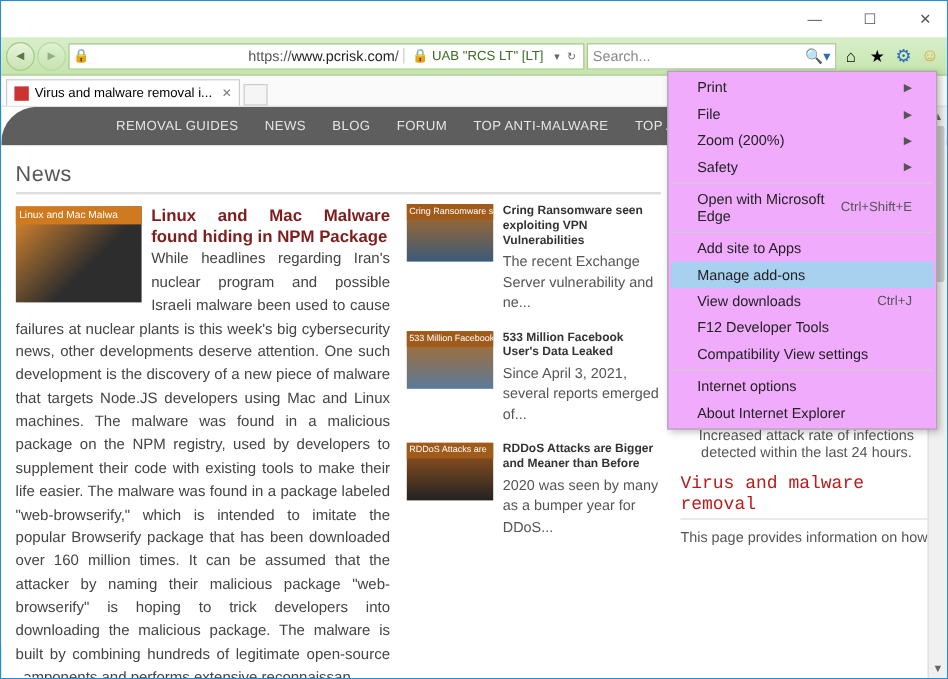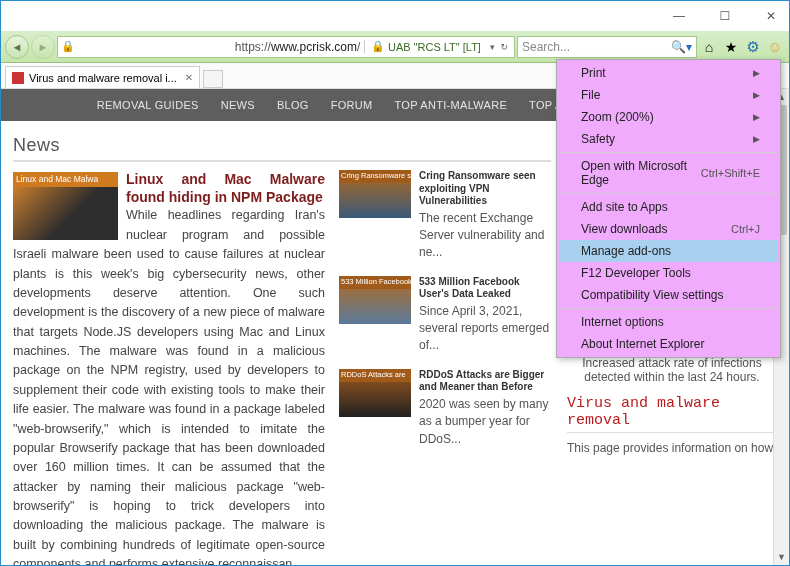--- a/index.html
+++ b/index.html
@@ -7,37 +7,37 @@
 .titlebar { height: 30px; background: #fff; display: flex; justify-content: flex-end; align-items: center; padding-right: 4px; gap: 18px; }
 .tb-btn { width: 28px; height: 22px; display: flex; align-items: center; justify-content: center; font-size: 12px; color: #555; }
 .toolbar { height: 32px; background: linear-gradient(#d8eecb, #c5e5ab); display: flex; align-items: center; gap: 2px; padding: 0 4px; border-bottom: 1px solid #9ac07f; position: relative; }
 .nav-btn { width: 24px; height: 24px; border-radius: 50%; background: linear-gradient(#e8f3dd,#c9e3b3); border: 1px solid #a3c88a; display: flex; align-items: center; justify-content: center; font-size: 11px; color: #5a7a45; }
 .addr { flex: 1; display: flex; align-items: center; background: #fff; border: 1px solid #a3c88a; height: 22px; border-radius: 1px; font-size: 12px; padding: 0 3px; }
 .lock { color: #658b4a; font-size: 11px; margin-right: 3px; }
 .url { flex: 1; color: #555; font-size: 12px; text-align: right; }
 .url .h { color: #222; }
 .cert { color: #3a6a22; font-size: 11px; padding: 0 6px; border-left: 1px solid #ccc; margin-left: 4px; display:flex; align-items:center; gap:3px;}
 .drp { color: #666; font-size: 9px; padding: 0 3px; }
-.search { width: 180px; display:flex; align-items:center; background:#fff; border:1px solid #a3c88a; height:22px; font-size:12px; color:#888; padding:0 4px;}
+.search { width: 208px; display:flex; align-items:center; background:#fff; border:1px solid #a3c88a; height:22px; font-size:12px; color:#888; padding:0 4px;}
 .tool-ic { width:20px; height:20px; display:flex; align-items:center; justify-content:center; font-size:14px; }
 .gear { color:#2a6fb5; font-size:15px;}
 .smiley { color:#e8a23a; font-size:15px;}
 .tabbar { height: 26px; background: #fafafa; display: flex; align-items: flex-end; padding: 0 4px; border-bottom: 1px solid #ddd; }
 .tab { height: 22px; background: #fff; border: 1px solid #ccc; border-bottom: none; display: flex; align-items: center; padding: 0 6px; font-size: 11px; gap: 5px; max-width: 200px; }
 .tab .x { color:#777; font-size:10px; margin-left:3px;}
 .newtab { width:20px; height:18px; border:1px solid #ccc; margin-left:3px; background:#f5f5f5;}
-.content { position: absolute; top: 88px; left: 0; right: 0; bottom: 0; overflow: hidden; background:#fff; }
+.content { position: absolute; top: 88px; left: 0; right: 0; bottom: 0; overflow: hidden; background:#fff;border-radius:30px; }
 .navstrip { height: 32px; background: #5e5e5e; display: flex; align-items: center; justify-content: center; gap: 22px; font-size: 11px; color: #e5e5e5; letter-spacing: .3px; }
 .navstrip span { cursor:pointer; }
 .page { display: flex; padding: 10px 12px 0 12px; gap: 16px; height: calc(100% - 32px); }
 .main { flex: 1; overflow:hidden;}
 .side { width: 210px; }
 .hsec { font-size: 18px; color: #555; font-weight: 400; padding: 4px 0; border-bottom: 2px solid #ddd; margin-bottom: 8px; letter-spacing:.5px;}
 .art1 { font-size: 12.5px; color: #444; line-height: 1.55; text-align: justify; margin-bottom: 14px; }
-.art1 .th { float:left; width:105px; height:68px; background:linear-gradient(135deg,#e38b2e,#2d2d2d 60%); margin:2px 8px 2px 0; position:relative; font-size:9px; color:#fff;}
+.art1 .th { float:left; width:105px; height:80px; background:linear-gradient(135deg,#e38b2e,#2d2d2d 60%); margin:2px 8px 2px 0; position:relative; font-size:9px; color:#fff;}
 .th .cap{position:absolute;top:0;left:0;right:0;background:#d07a1f;padding:1px 3px;font-size:8.5px;white-space:nowrap;overflow:hidden;}
 .art1 .tt { font-size: 14px; font-weight: bold; color: #7f1d1d; line-height:1.3;}
 .col2 { display:flex; gap:14px; }
 .colA { width: 312px; }
 .colB { flex:1; display:flex; flex-direction:column; gap:14px;}
 .mini { display:flex; gap:8px; font-size:12px; color:#555; line-height:1.45;}
 .mini .mth { width:72px; height:48px; background:#888; flex-shrink:0; position:relative; font-size:8px; color:#fff;}
 .mini .mth .mcap{position:absolute;top:0;left:0;right:0;background:#a05a1a;padding:1px 2px;font-size:7.5px;white-space:nowrap;overflow:hidden;}
 .mini .mt { font-weight:bold; color:#333; font-size:10px; line-height:1.25; margin-bottom:2px;}
 .sq { width:5px; height:5px; background:#2a8ccc; display:inline-block; margin-right:7px; vertical-align:middle;}
@@ -202,27 +202,27 @@
     </div>
   <hr>
   <div class="mi">
       <span>Open with Microsoft Edge</span>
       <span class="sc">Ctrl+Shift+E</span>
     </div>
   <hr>
   <div class="mi">
       <span>Add site to Apps</span>
     </div>
+  <div class="mi hl">
+      <span>Manage add-ons</span>
+    </div>
   <div class="mi">
       <span>View downloads</span>
       <span class="sc">Ctrl+J</span>
     </div>
-  <div class="mi hl">
-      <span>Manage add-ons</span>
-    </div>
   <div class="mi">
       <span>F12 Developer Tools</span>
     </div>
   <div class="mi">
       <span>Compatibility View settings</span>
     </div>
   <hr>
   <div class="mi">
       <span>Internet options</span>
     </div>

